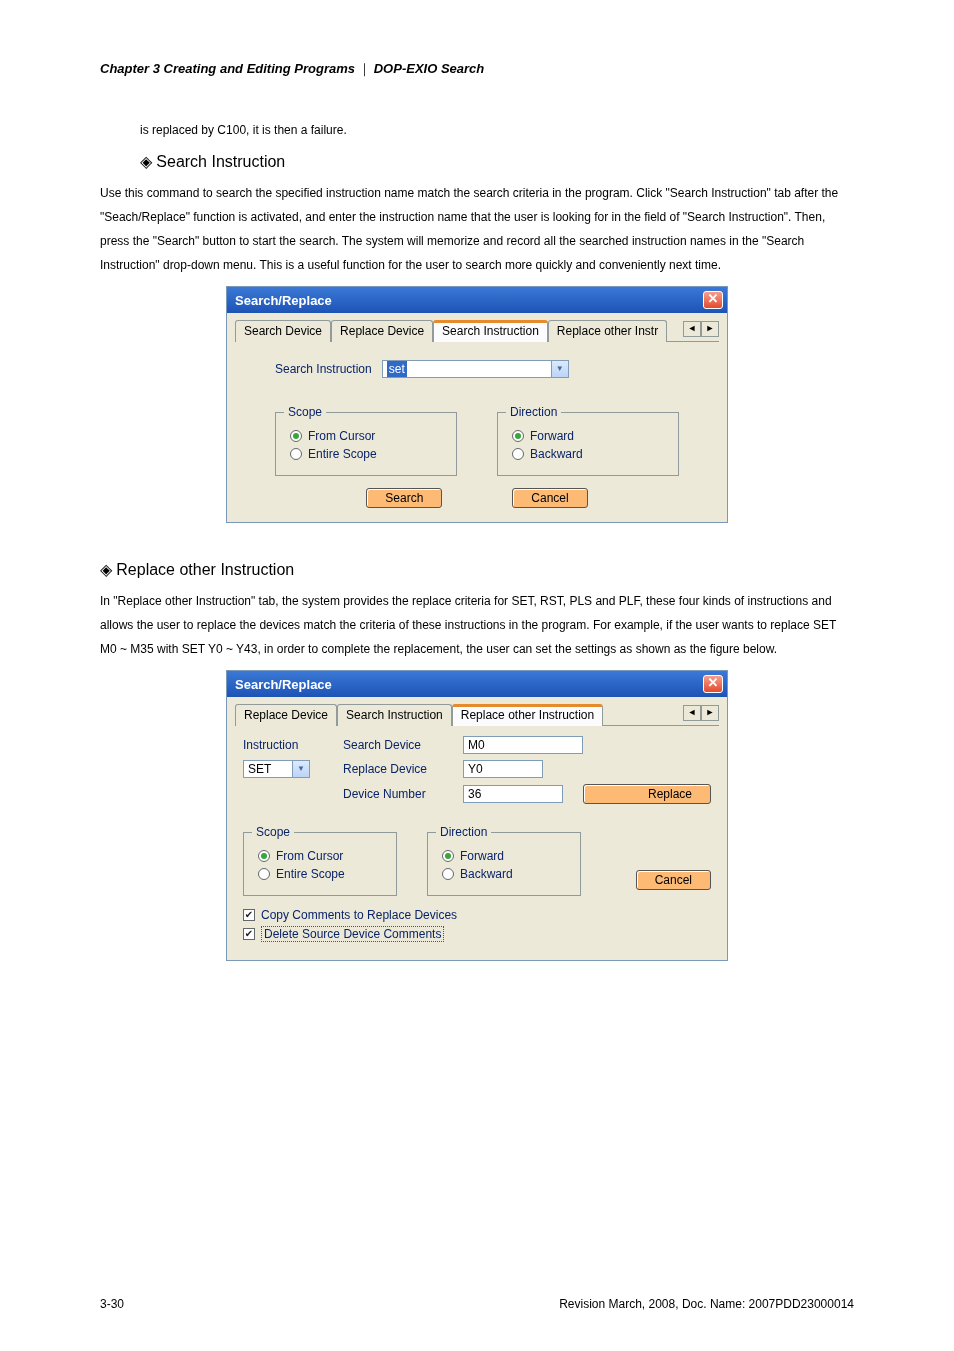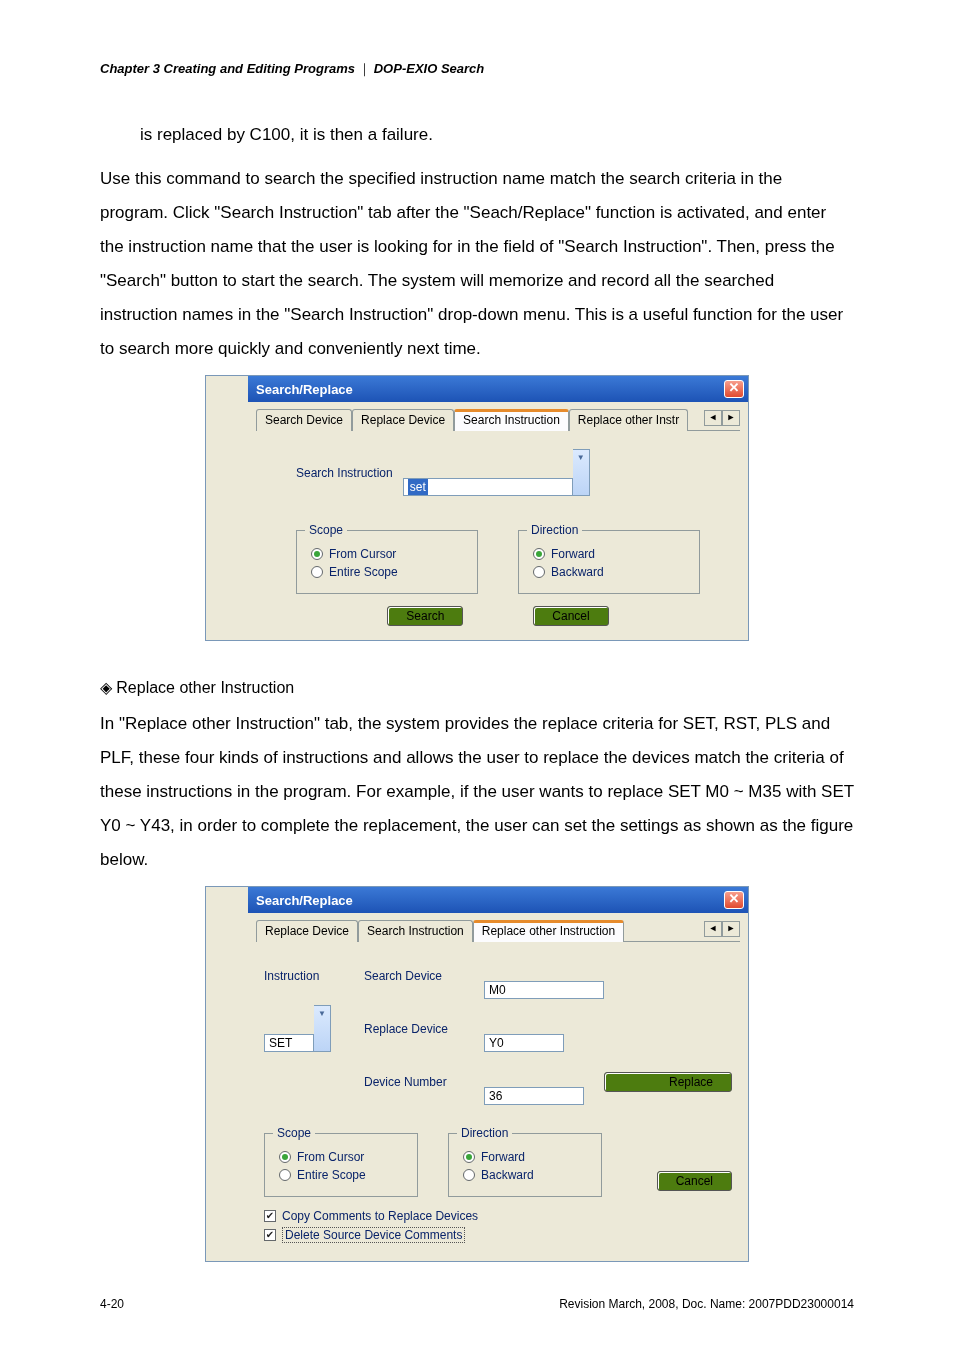--- a/index.html
+++ b/index.html
@@ -26,21 +26,21 @@
   .header-sep {
     font-style: normal;
     font-weight: normal;
     margin: 0 3px;
   }
   .header-series {
     font-style: italic;
     font-weight: bold;
   }
   .body-text {
-    font-size: 17px;
+    font-size: 12px;
     line-height: 2.0;
     margin: 0 0 10px 0;
   }
   .indent {
     margin-left: 40px;
   }
   .diamond-heading {
     font-size: 16px;
     margin: 10px 0 10px 40px;
   }
@@ -49,21 +49,20 @@
   }
 
   
   .dialog {
     width: 500px;
     margin: 6px auto 14px auto;
     border: 0;
     background: #ECE9D8;
     font-size: 12px;
     box-shadow: 0 0 0 1px #7a98b8;
-    padding-left: 42px;
   }
   .titlebar {
     background: linear-gradient(to bottom, #3b79d6, #1d53b5);
     color: #fff;
     font-weight: bold;
     padding: 4px 4px 4px 8px;
     display: flex;
     align-items: center;
     justify-content: space-between;
     font-size: 13px;
@@ -160,34 +159,33 @@
   .radio-dot.checked::after {
     content: "";
     width: 6px;
     height: 6px;
     background: #3aa53a;
     border-radius: 50%;
     display: block;
   }
   .win-btn {
     border: 1px solid #555;
-    background: #4d7c0f;
+    background: #fdba74;
     padding: 2px 18px;
     border-radius: 3px;
     font-size: 12px;
     box-shadow: inset 1px 1px 0 #fff;
   }
   .win-input {
     border: 1px solid #7F9DB9;
     background: #fff;
     height: 18px;
     padding: 0 4px;
     font-size: 12px;
     box-sizing: border-box;
-    margin-top: 29px;
   }
   .win-input-sel {
     background: #316AC5;
     color: #fff;
     padding: 0 2px;
     display: inline-block;
     line-height: 16px;
     height: 16px;
   }
   .combo-wrap {
@@ -238,20 +236,23 @@
 <body>
 
 <div class="page">
 
   <div class="header-line">
     <span>Chapter 3 Creating and Editing Programs</span><span class="header-sep">｜</span><span class="header-series">DOP-EXIO Search</span>
   </div>
 
   <p class="body-text indent">is replaced by C100, it is then a failure.</p>
 
+  <p class="diamond-heading">
+    <span class="diamond">◈</span><span>Search Instruction</span>
+  </p>
 
   <p class="body-text">Use this command to search the specified instruction name match the search criteria in the program. Click "Search Instruction" tab after the "Seach/Replace" function is activated, and enter the instruction name that the user is looking for in the field of "Search Instruction". Then, press the "Search" button to start the search. The system will memorize and record all the searched instruction names in the "Search Instruction" drop-down menu. This is a useful function for the user to search more quickly and conveniently next time.</p>
 
   <div class="dialog">
     <div class="titlebar">
       <span>Search/Replace</span>
       <div class="close-btn">✕</div>
     </div>
     <div class="dialog-body">
       <div class="tabstrip">
@@ -386,17 +387,17 @@
         </div>
         <div class="radio-row">
           <span class="checkbox">✔</span>
           <span class="label-blue dotted-focus">Delete Source Device Comments</span>
         </div>
       </div>
     </div>
   </div>
 
   <div class="footer">
-    <span>4-20</span>
+    <span>3-30</span>
     <span>Revision March, 2008, Doc. Name: 2007PDD23000014</span>
   </div>
 
 </div>
 
 </body></html>

